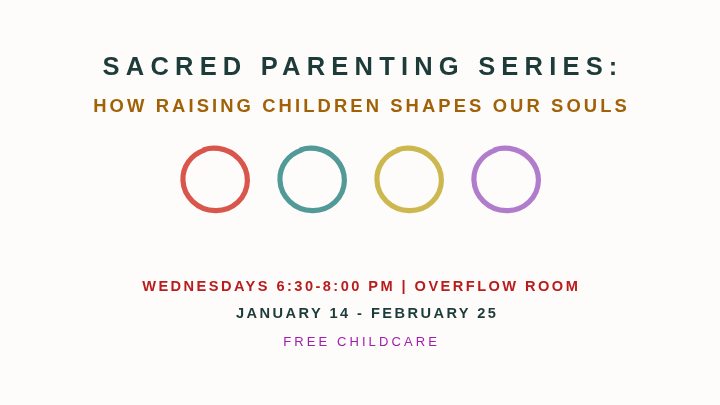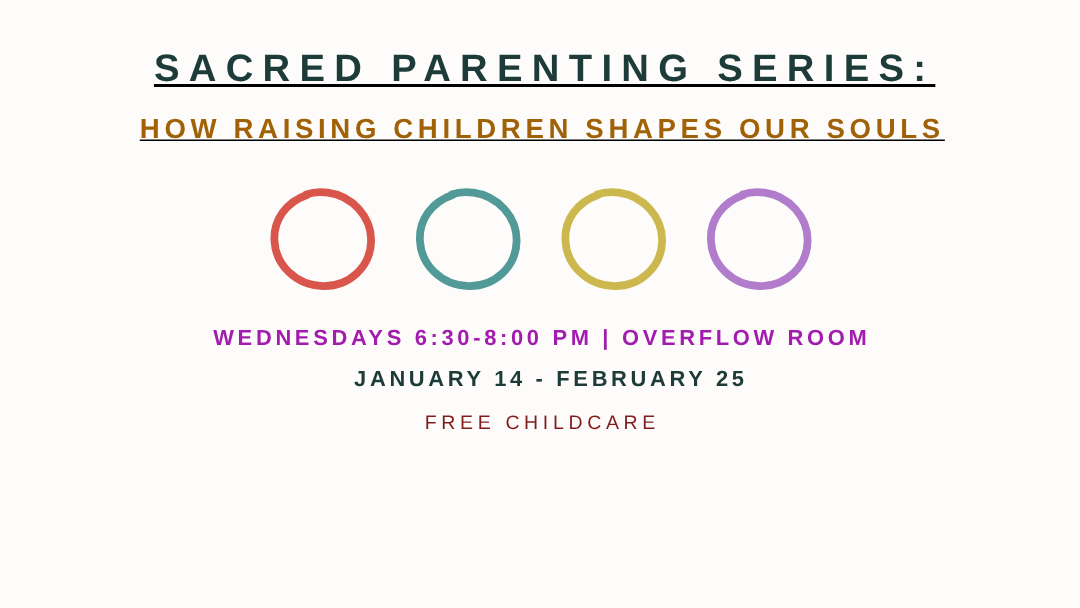--- a/index.html
+++ b/index.html
@@ -20,22 +20,21 @@
     background: #fdfcfa;
     display: flex;
     flex-direction: column;
     align-items: center;
   }
 
   
   .headline-block {
     width: 100%;
     text-align: center;
-    margin-top: 32px;
-    text-decoration: underline;
+    margin-top: 52px;
   }
 
   .title-line {
     font-size: 25.5px;
     font-weight: 600;
     letter-spacing: 6.2px;
     color: #1d3c39;
     line-height: 1.12;
     text-indent: 6.2px;
     white-space: nowrap;
@@ -71,43 +70,44 @@
   .details-block {
     width: 100%;
     text-align: center;
     margin-top: 22px;
   }
 
   .detail-primary {
     font-size: 14.6px;
     font-weight: 700;
     letter-spacing: 2.45px;
-    color: #a21caf;
+    color: #b91c1c;
     line-height: 1.25;
     text-indent: 2.45px;
     white-space: nowrap;
+    margin-top: 40px;
   }
 
   .detail-secondary {
     font-size: 14.6px;
     font-weight: 700;
     letter-spacing: 2.45px;
     color: #1d3c39;
     line-height: 1.25;
     margin-top: 9px;
     text-indent: 2.45px;
     white-space: nowrap;
     padding-left: 12px;
   }
 
   .detail-tertiary {
     font-size: 13px;
     font-weight: 400;
     letter-spacing: 3.1px;
-    color: #7f1d1d;
+    color: #a21caf;
     line-height: 1.25;
     margin-top: 12px;
     text-indent: 3.1px;
     white-space: nowrap;
   }
 </style>
 </head>
 <body>
 
 <div id="poster" style="background: rgb(253, 252, 250);">

